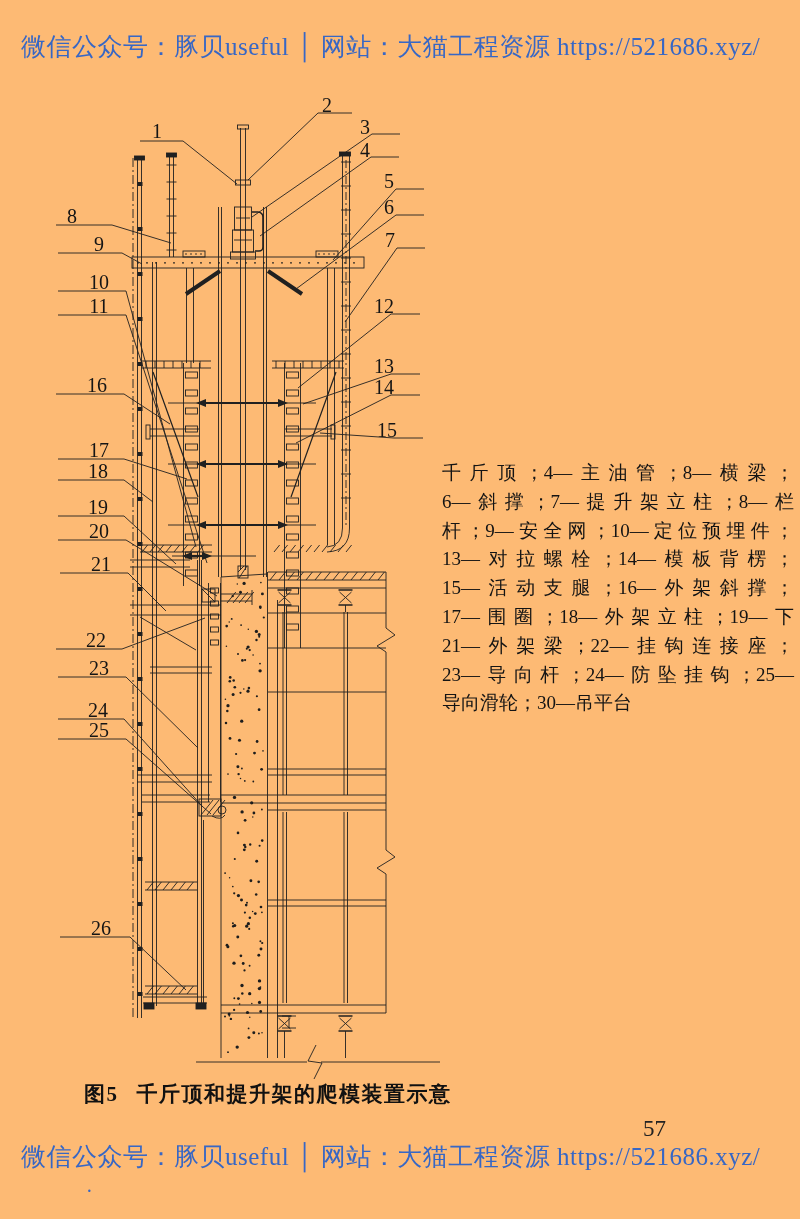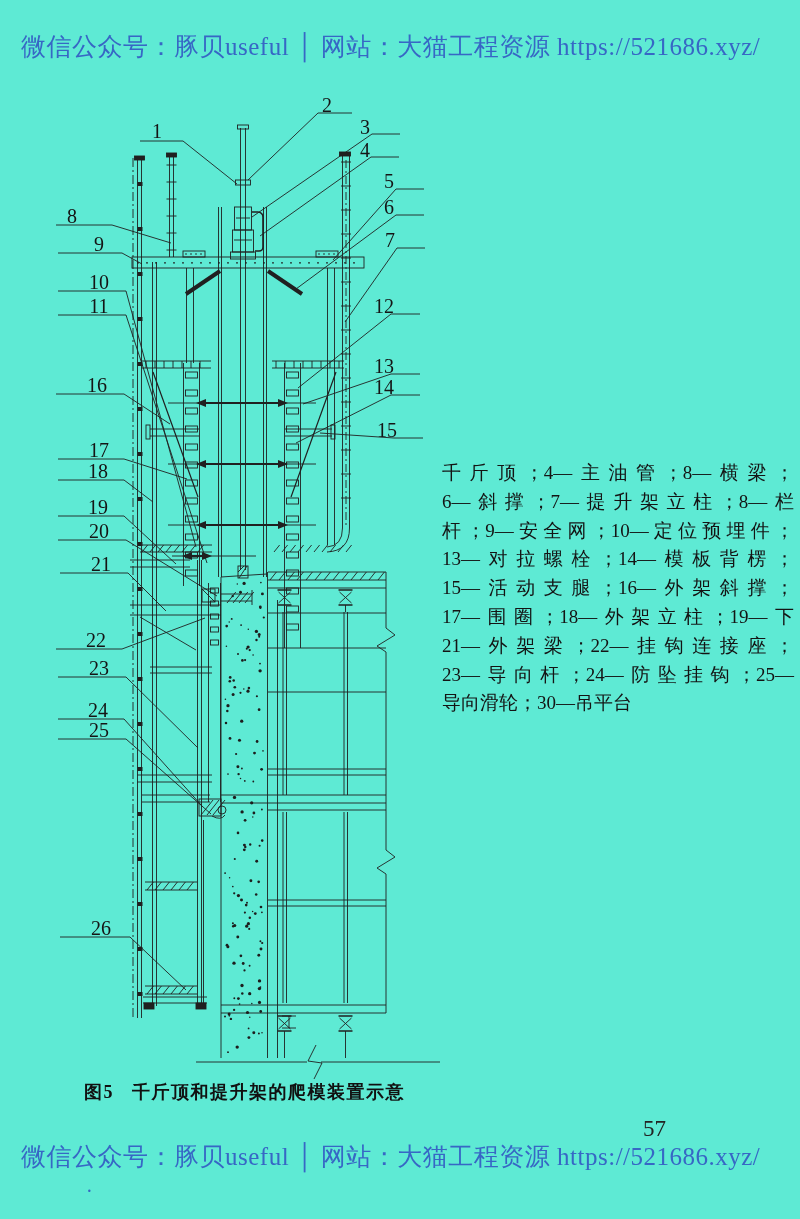--- a/index.html
+++ b/index.html
@@ -1,38 +1,38 @@
 <!DOCTYPE html>
 <html><head>
 <meta charset="utf-8">
 <style>
   html,body{margin:0;padding:0;background:#e8e8e8;}
   .page{
     position:relative; width:800px; height:1219px; margin:0 auto;
-    background:#5eead4; overflow:hidden;
+    background:#fdba74; overflow:hidden;
     font-family:"Liberation Serif", serif; color:#1c1c1c;
   }
   .watermark{
     position:absolute; left:21px; white-space:nowrap;
     font-size:25px; letter-spacing:0.5px;
     font-family:"Liberation Serif", serif;
   }
   .watermark.top{ top:30px; }
   .watermark.bottom{ top:1140px; }
   .stray-mark{ position:absolute; left:86px; top:1180px; font-size:20px; }
   .diagram{ position:absolute; left:55px; top:90px; width:390px; height:990px; }
   .legend{
     position:absolute; left:442px; top:459px; width:352px;
     font-size:19px; line-height:28.8px; color:#141414;
     font-family:"Liberation Serif", serif;
   }
   .legend .legend-line{ text-align:justify; text-align-last:justify; text-justify:inter-character; }
   .legend .legend-line.last{ text-align-last:left; }
   .caption{
-    position:absolute; left:84px; top:1080px; font-size:18px; font-weight:bold;
+    position:absolute; left:84px; top:1080px; font-size:21px; font-weight:bold;
     color:#111; letter-spacing:1.5px; white-space:nowrap;
   }
   .caption .cap-label{ margin-right:18px; }
   .page-number{
     position:absolute; left:643px; top:1116px; font-size:23px; color:#222;
     font-family:"Liberation Serif", serif;
   }
   svg text.callout{
     font-family:"Liberation Serif", serif; font-size:20px; fill:#151515;
   }

